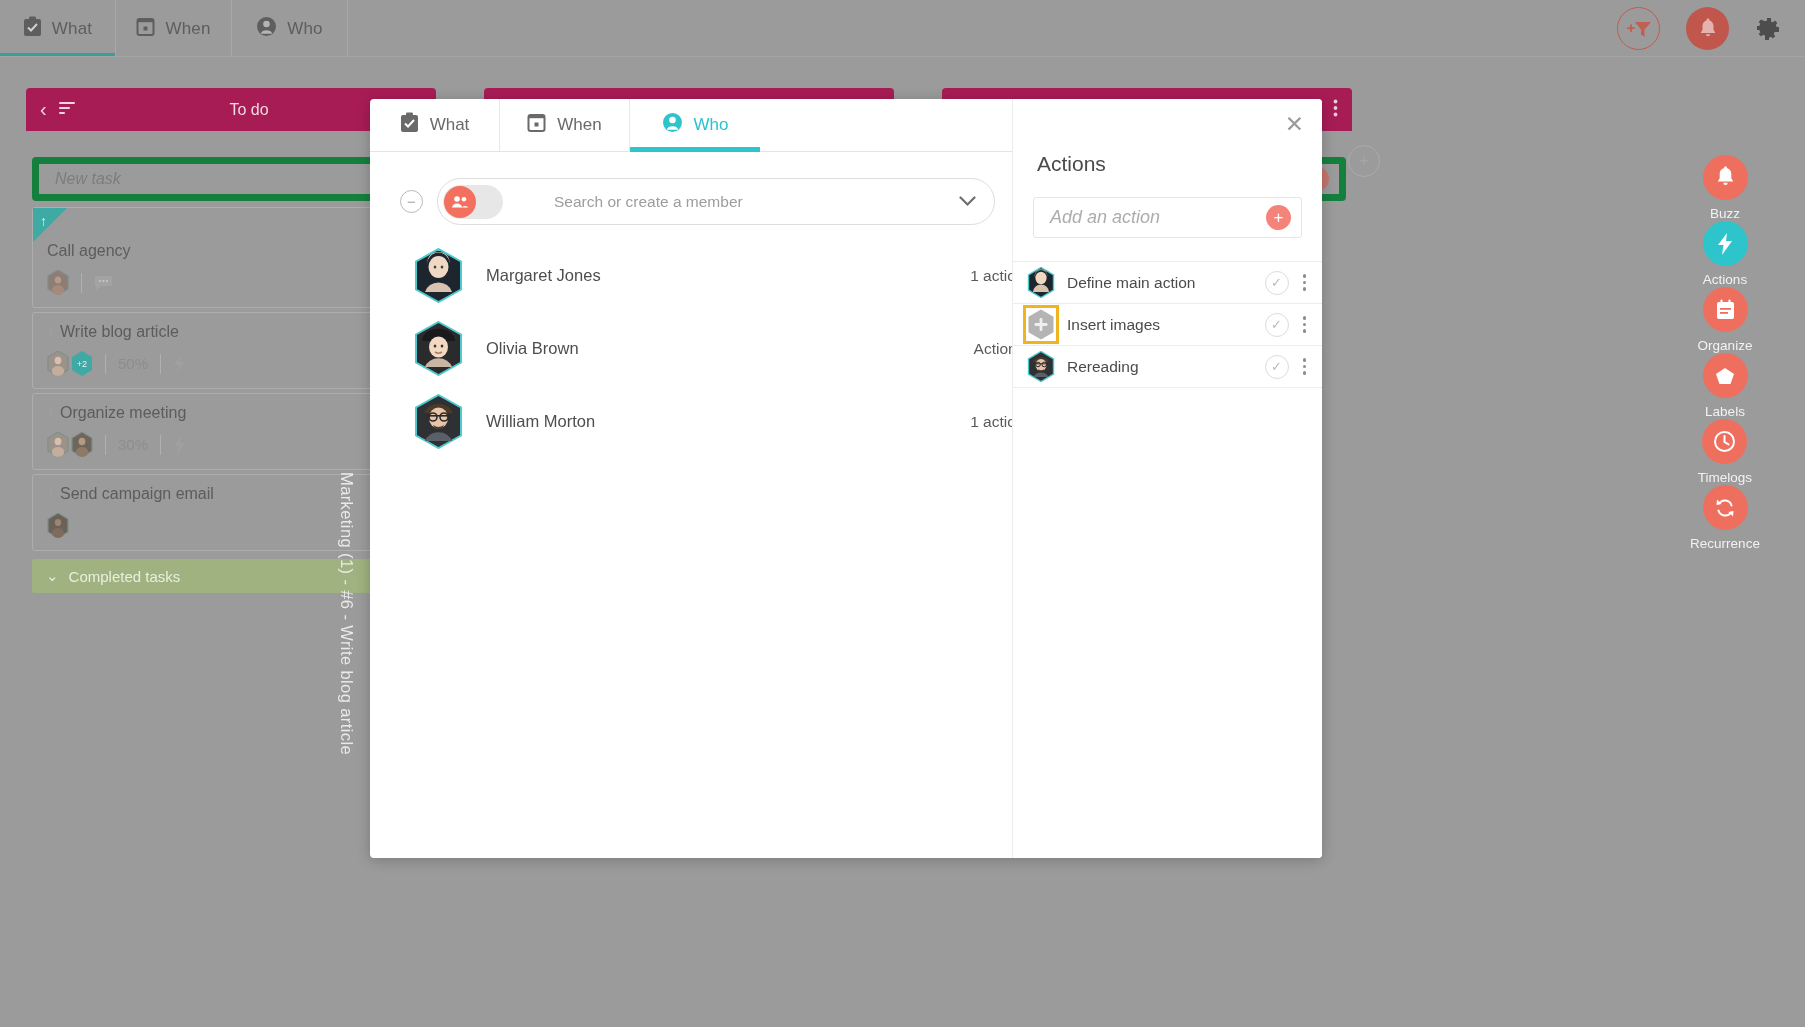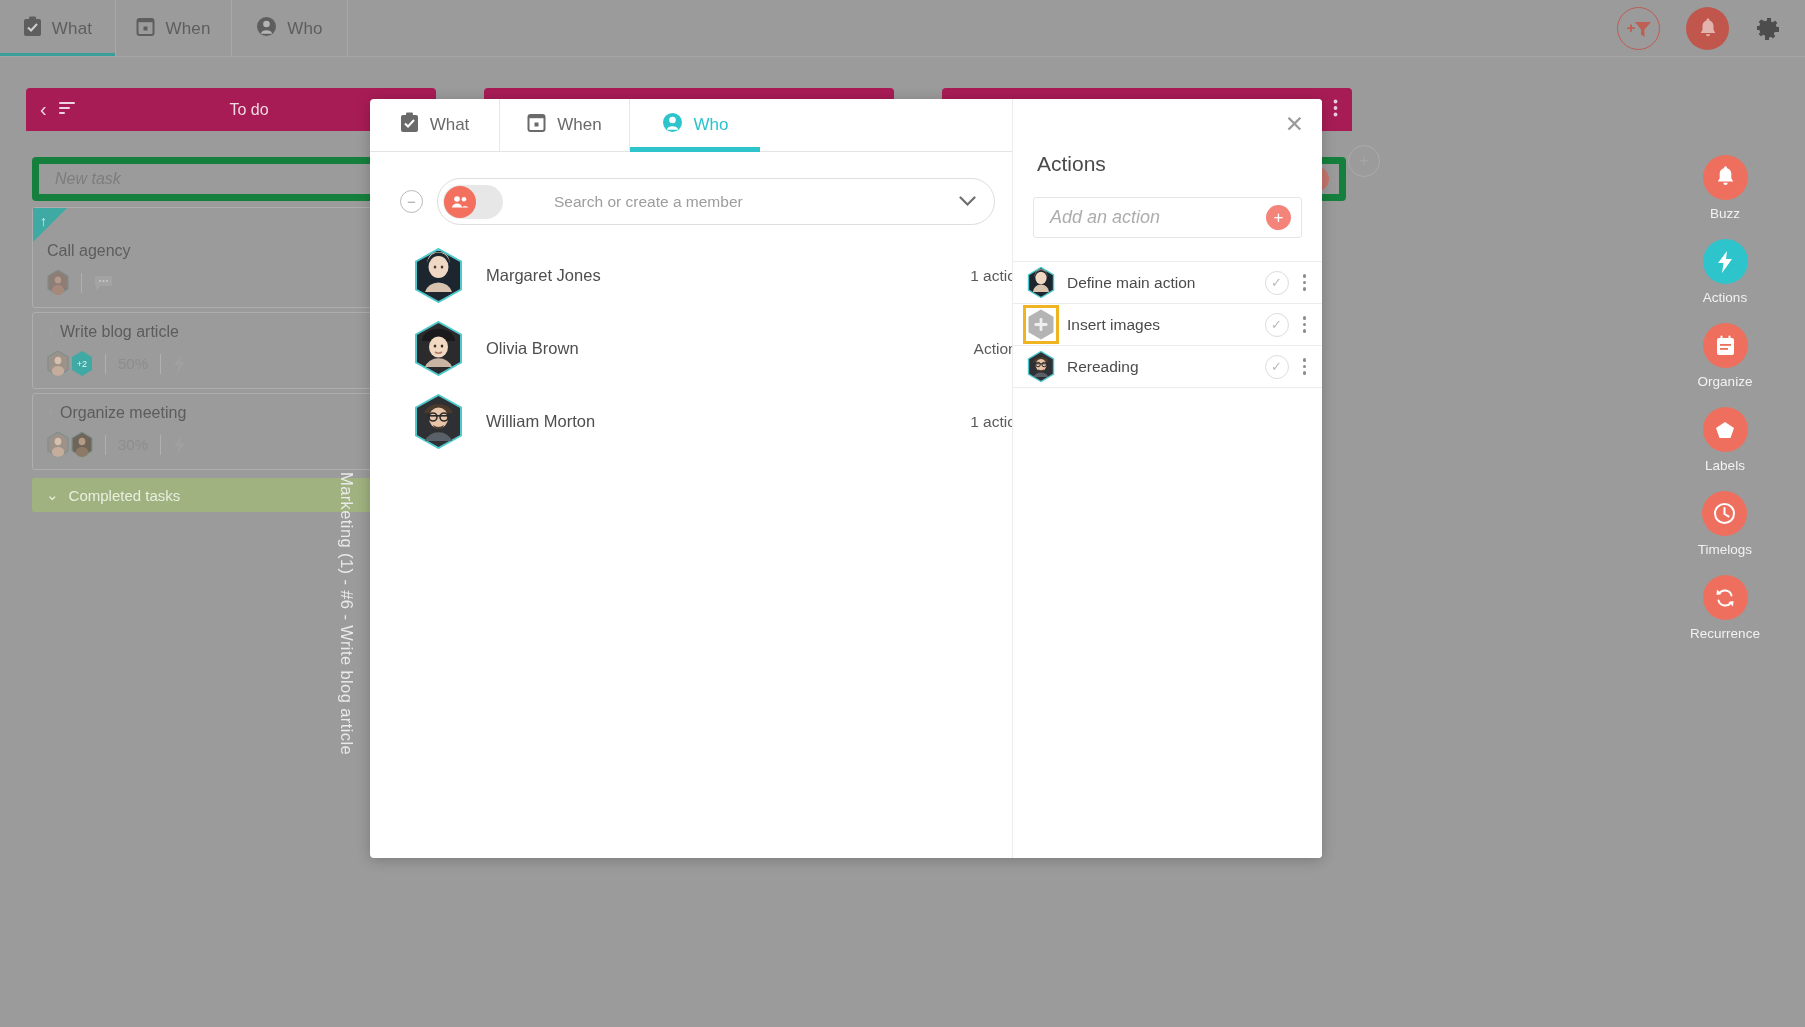--- a/index.html
+++ b/index.html
@@ -126,21 +126,20 @@
     position:absolute; width: 32px; height: 32px; border-radius:50%;
     border: 1.5px solid #ababab; color:#a5a5a5;
     display:flex; align-items:center; justify-content:center; font-size:18px;
     cursor:pointer;
   }
 
   
   .rail {
     position:absolute; right: 34px; top: 155px;
     width: 92px; display:flex; flex-direction:column; align-items:center;
-    gap: 18px;
   }
   .rail-item { display:flex; flex-direction:column; align-items:center; gap:6px; cursor:pointer; }
   .rail-circle {
     width: 45px; height: 45px; border-radius:50%;
     background:#ef6f5e; display:flex; align-items:center; justify-content:center;
   }
   .rail-circle.teal { background:#2ec4cc; }
   .rail-label { color:#f2f2f2; font-size: 13.5px; }
 
   
@@ -330,20 +329,33 @@
             </svg>
             <div class="metasep"></div>
             <span class="pct">30%</span>
             <div class="metasep"></div>
             <svg width="13" height="18" viewBox="0 0 13 18">
               <polygon points="8,0 1,10 5.5,10 4,18 12,7 7,7" fill="#a0a0a0"></polygon>
             </svg>
           </div>
         </div>
 
+        <div class="card">
+          <div class="card-title">
+            <span class="uparrow">↑</span>
+            <span>Send campaign email</span>
+          </div>
+          <div class="card-meta">
+            <svg class="hexav" viewBox="0 0 22 25">
+              <polygon points="11,0 21,6 21,19 11,25 1,19 1,6" fill="#6b6158" stroke="#7e8f8d" stroke-width="1.2"></polygon>
+              <ellipse cx="11" cy="9.5" rx="3.2" ry="3.6" fill="#9b8570"></ellipse>
+              <ellipse cx="11" cy="20" rx="6" ry="5" fill="#7d6c5c"></ellipse>
+            </svg>
+          </div>
+        </div>
 
         <div class="completed">
           <span>⌄</span>
           <span>Completed tasks</span>
         </div>
       </div>
     </div>
 
     <div class="column" style="left:484px;">
       <div class="col-head">

